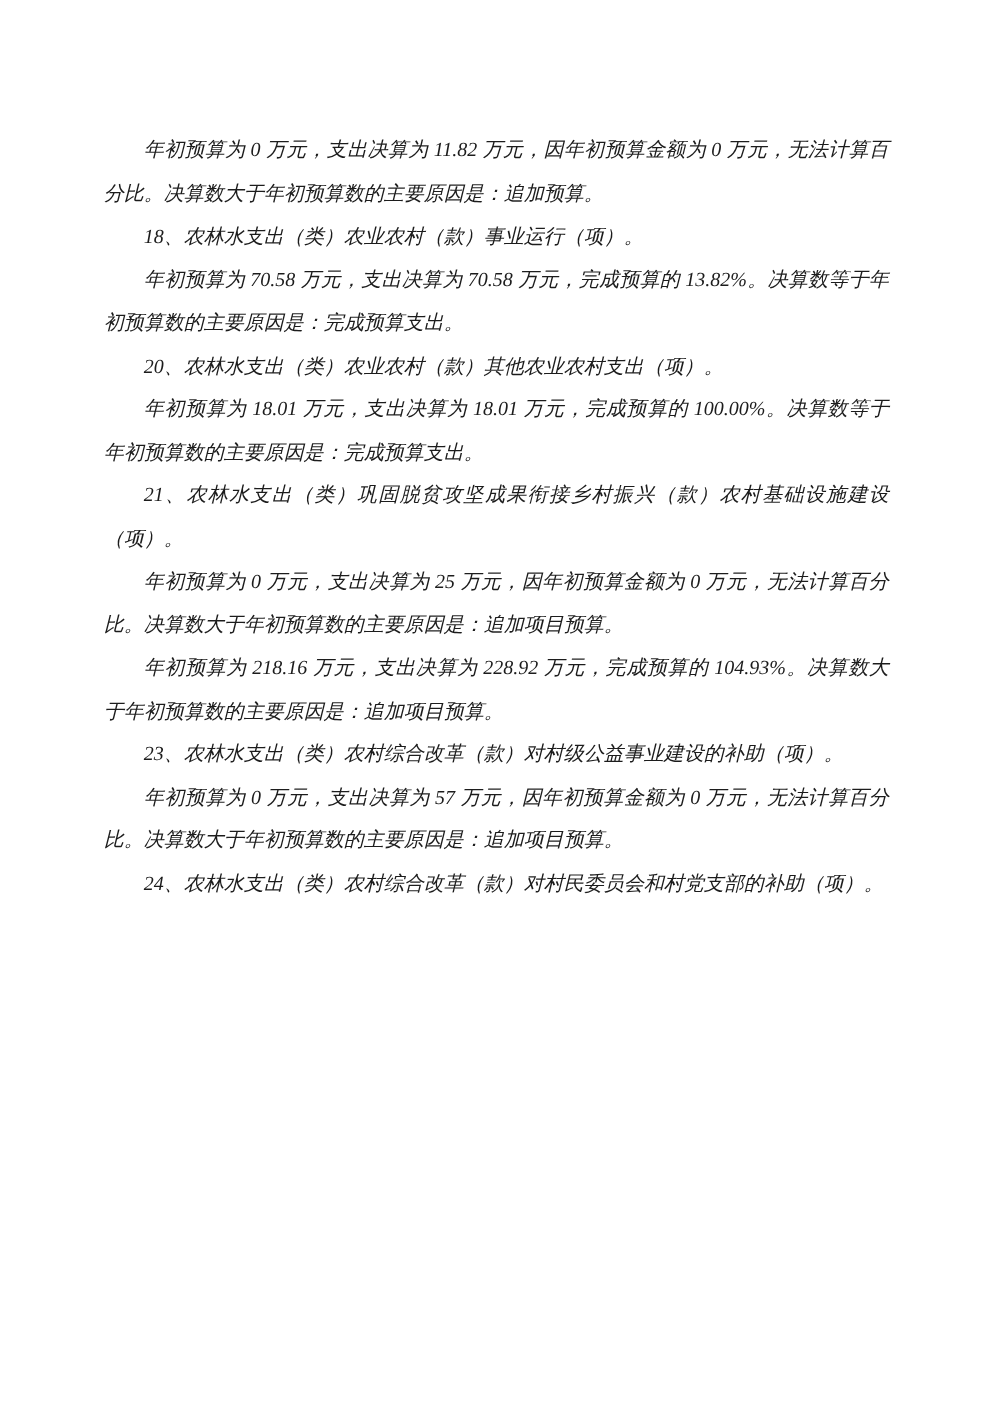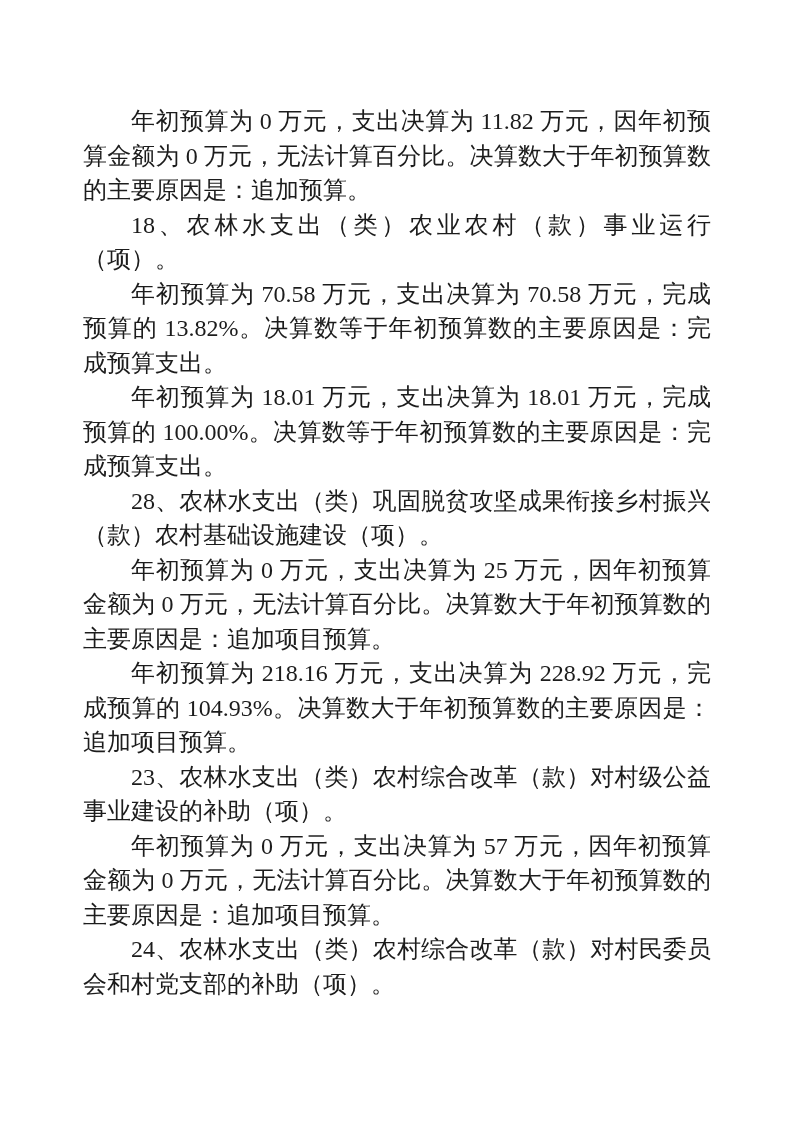--- a/index.html
+++ b/index.html
@@ -18,36 +18,38 @@
   .doc-body {
     position: absolute;
     left: 83px;
     top: 104px;
     width: 628px;
     color: var(--text-color, #1c1c1c);
   }
   .para {
     margin: 0;
     padding: 0;
-    font-size: 24px;
+    font-size: 16px;
     line-height: 34.5px;
     text-align: justify;
     text-indent: 2em;
     white-space: normal;
+    font-style: italic;
   }
 </style>
 </head>
 <body>
 
 <div class="page">
   <div class="doc-body">
       <p class="para">年初预算为 0 万元，支出决算为 11.82 万元，因年初预算金额为 0 万元，无法计算百分比。决算数大于年初预算数的主要原因是：追加预算。</p>
       <p class="para">18、农林水支出（类）农业农村（款）事业运行（项）。</p>
       <p class="para">年初预算为 70.58 万元，支出决算为 70.58 万元，完成预算的 13.82%。决算数等于年初预算数的主要原因是：完成预算支出。</p>
+      <p class="para">20、农林水支出（类）农业农村（款）其他农业农村支出（项）。</p>
       <p class="para">年初预算为 18.01 万元，支出决算为 18.01 万元，完成预算的 100.00%。决算数等于年初预算数的主要原因是：完成预算支出。</p>
-      <p class="para">28、农林水支出（类）巩固脱贫攻坚成果衔接乡村振兴（款）农村基础设施建设（项）。</p>
+      <p class="para">21、农林水支出（类）巩固脱贫攻坚成果衔接乡村振兴（款）农村基础设施建设（项）。</p>
       <p class="para">年初预算为 0 万元，支出决算为 25 万元，因年初预算金额为 0 万元，无法计算百分比。决算数大于年初预算数的主要原因是：追加项目预算。</p>
       <p class="para">年初预算为 218.16 万元，支出决算为 228.92 万元，完成预算的 104.93%。决算数大于年初预算数的主要原因是：追加项目预算。</p>
       <p class="para">23、农林水支出（类）农村综合改革（款）对村级公益事业建设的补助（项）。</p>
       <p class="para">年初预算为 0 万元，支出决算为 57 万元，因年初预算金额为 0 万元，无法计算百分比。决算数大于年初预算数的主要原因是：追加项目预算。</p>
       <p class="para">24、农林水支出（类）农村综合改革（款）对村民委员会和村党支部的补助（项）。</p>
     </div>
 </div>
 
 </body></html>

